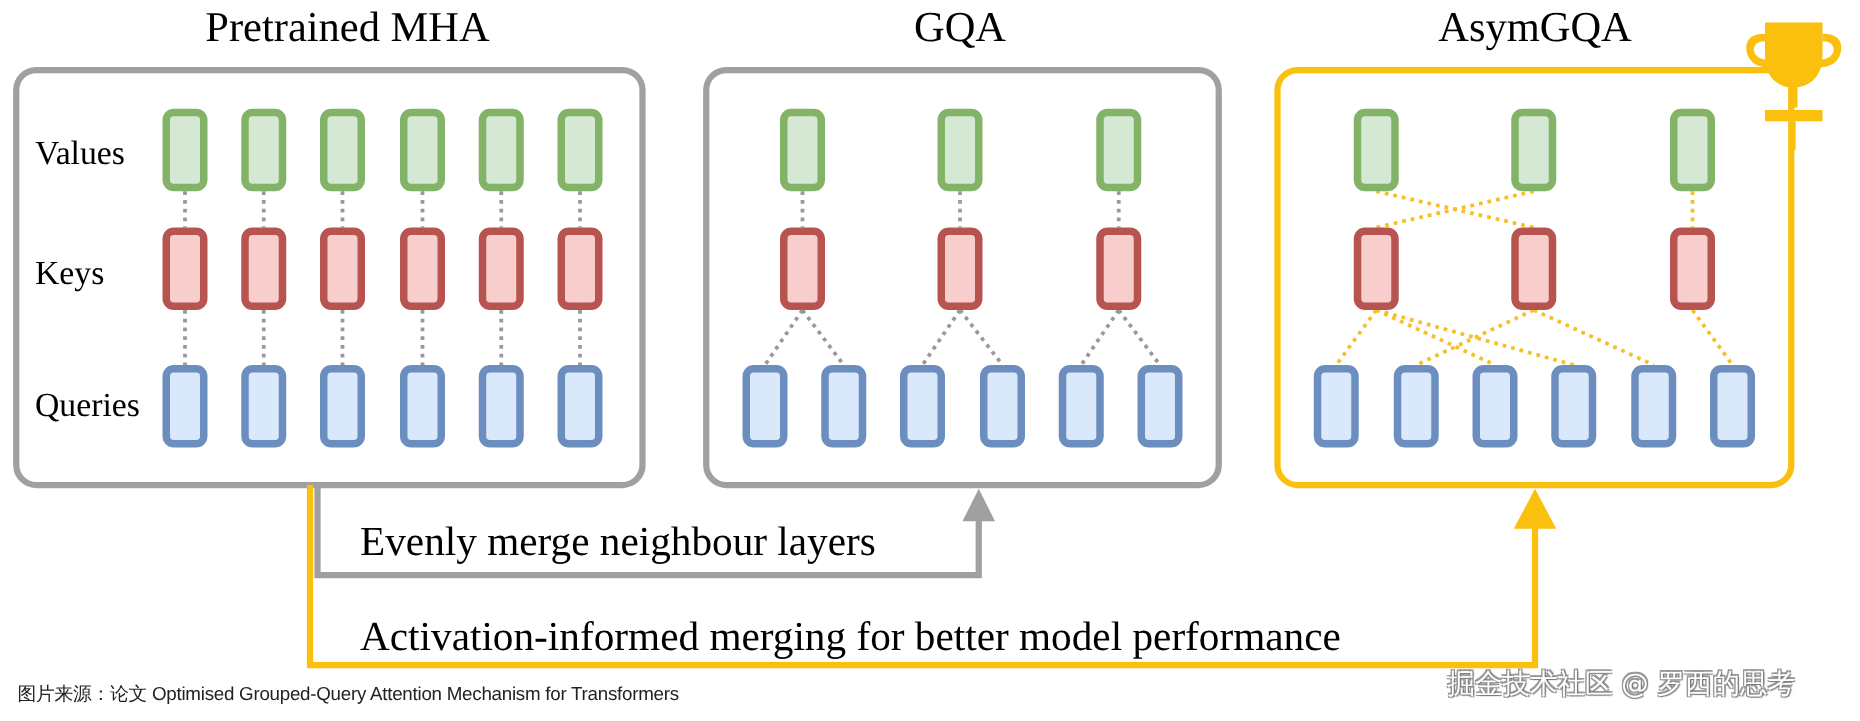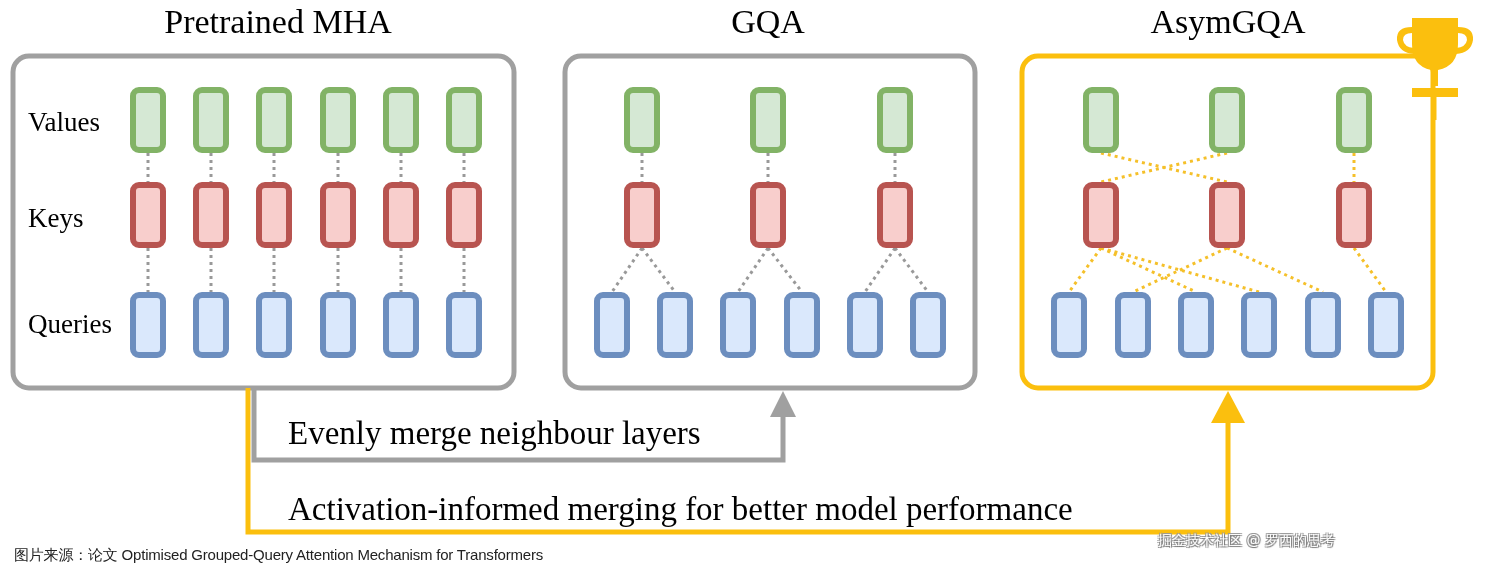--- a/index.html
+++ b/index.html
@@ -7,21 +7,21 @@
   svg#diagram { position:absolute; left:0; top:0; }
   .serif { font-family:"Liberation Serif", "DejaVu Serif", serif; fill:#000; }
   .caption {
     position:absolute; left:14px; top:546px;
     font-family:"Liberation Sans", "DejaVu Sans", sans-serif;
     font-size:15px; color:#222; white-space:nowrap; letter-spacing:-0.2px;
   }
   .watermark {
     position:absolute; left:1158px; top:532px;
     font-family:"DejaVu Sans", "Liberation Sans", sans-serif;
-    font-size:14px; color:#ffffff; white-space:nowrap;
+    font-size:22px; color:#ffffff; white-space:nowrap;
     text-shadow: 1px 1px 1px #777, -1px -1px 0 #999, 1px -1px 0 #999, -1px 1px 0 #999;
   }
 </style>
 </head>
 <body>
 
 <svg id="diagram" width="1488" height="577" viewBox="0 0 1488 577" xmlns="http://www.w3.org/2000/svg">
 
   <text class="serif" x="278" y="33" font-size="34" text-anchor="middle">Pretrained MHA</text>
   <text class="serif" x="768" y="33" font-size="34" text-anchor="middle">GQA</text>

